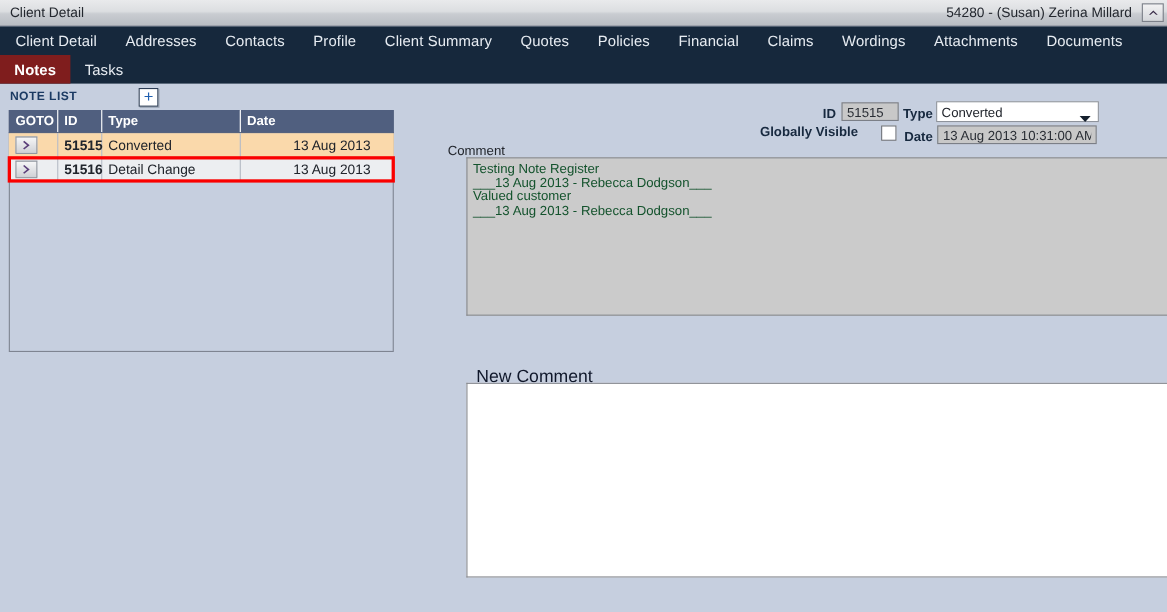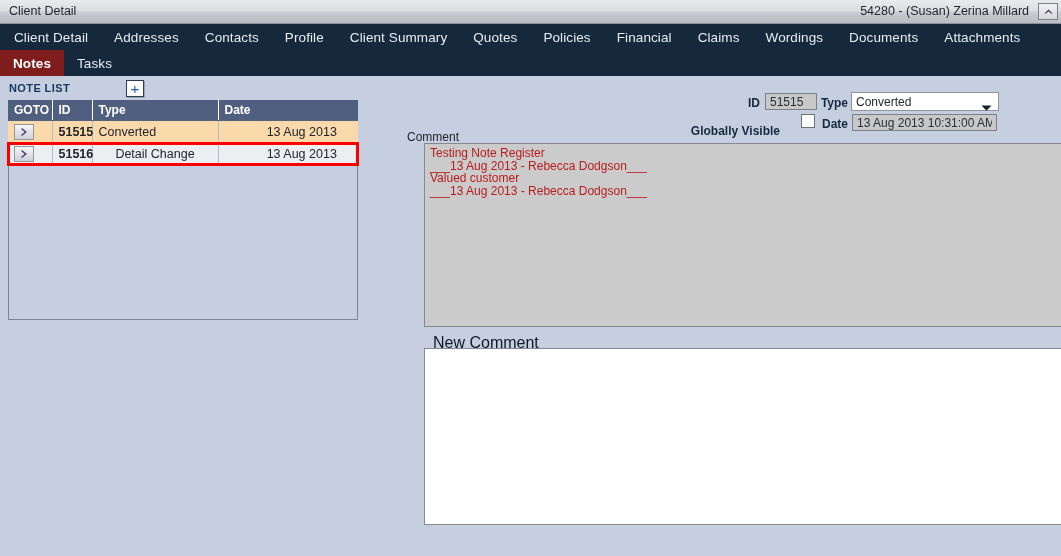--- a/index.html
+++ b/index.html
@@ -167,34 +167,34 @@
     border: 1px solid #9297a0;
     box-sizing: border-box;
     display: flex;
     align-items: center;
     justify-content: center;
     cursor: pointer;
   }
   .goto-btn svg { display: block; }
 
   tr.row-odd td { background: #fad9ab; }
-  tr.row-selected td { background: #eceef1; text-align: center; }
+  tr.row-selected td { background: #eceef1; }
   tr.row-selected { outline: 3px solid #fa0000; outline-offset: -2px; }
 
   
   .field-label {
     position: absolute;
     font-weight: bold;
     font-size: 12px;
     color: #17293f;
     text-align: right;
   }
   .lbl-id { left: 700px; top: 96px; width: 60px; }
   .lbl-type { left: 810px; top: 96px; width: 38px; }
-  .lbl-gv { left: 660px; top: 124px; width: 120px; }
+  .lbl-gv { left: 660px; top: 113px; width: 120px; }
   .lbl-date { left: 810px; top: 117px; width: 38px; }
 
   .input-ro {
     position: absolute;
     background: #c8c8c8;
     border: 1px solid #7b7f87;
     box-sizing: border-box;
     font-family: "Liberation Sans", sans-serif;
     font-size: 12px;
     color: #2a2e35;
@@ -237,29 +237,29 @@
   
   .comment-label {
     position: absolute;
     left: 407px; top: 130px;
     font-size: 12px;
     color: #22262d;
   }
   .comment-box {
     position: absolute;
     left: 424px; top: 143px;
-    width: 637px; height: 184px;
+    width: 637px; height: 144px;
     background: #cbcbcb;
     border: 1px solid #86898f;
     border-right: none;
     box-sizing: border-box;
     padding: 3px 5px;
     font-size: 12px;
     line-height: 12.6px;
-    color: #b91c1c;
+    color: #14532d;
     white-space: pre;
     overflow: hidden;
   }
   .new-comment-label {
     position: absolute;
     left: 433px; top: 334px;
     font-size: 16px;
     color: #0f172a;
   }
   .new-comment-box {
@@ -320,24 +320,24 @@
     <div class="navitem">
         <span>Financial</span>
       </div>
     <div class="navitem">
         <span>Claims</span>
       </div>
     <div class="navitem">
         <span>Wordings</span>
       </div>
     <div class="navitem">
+        <span>Attachments</span>
+      </div>
+    <div class="navitem">
         <span>Documents</span>
-      </div>
-    <div class="navitem">
-        <span>Attachments</span>
       </div>
   </div>
   <div class="navrow row2">
     <div class="navitem active">
         <span>Notes</span>
       </div>
     <div class="navitem">
         <span>Tasks</span>
       </div>
   </div>

